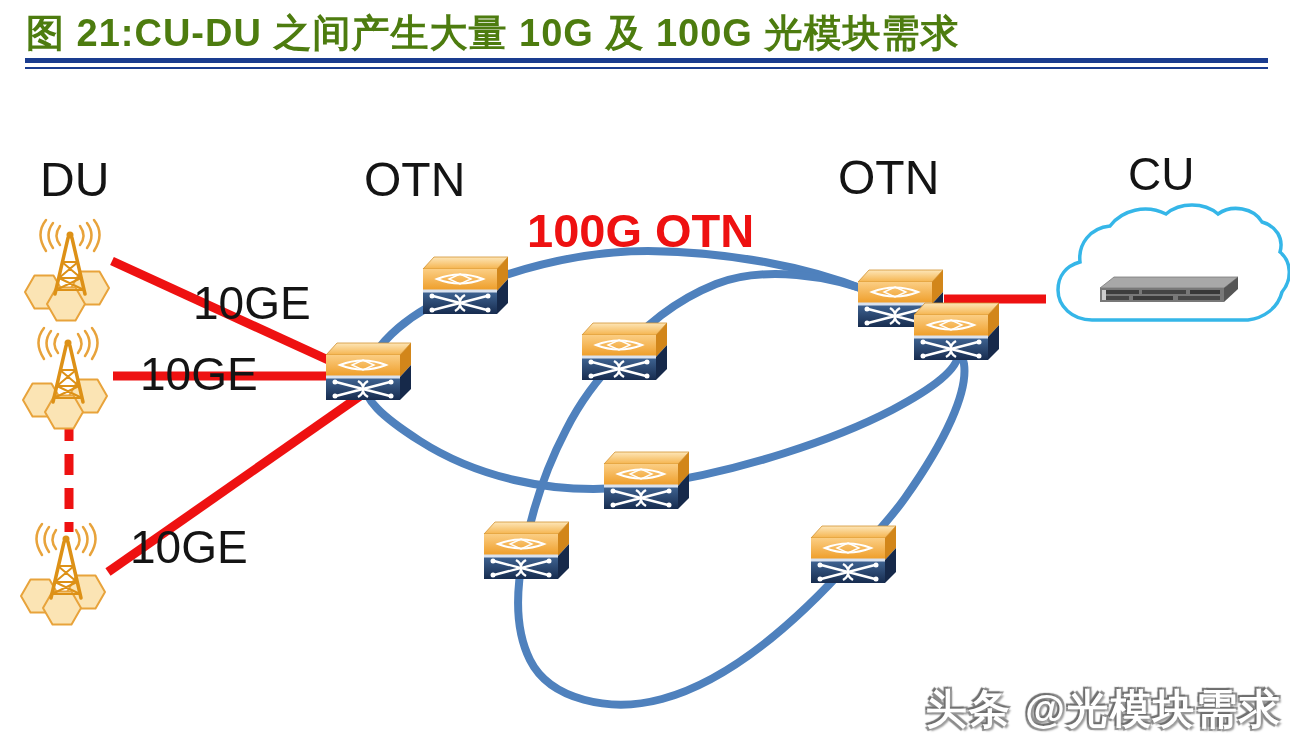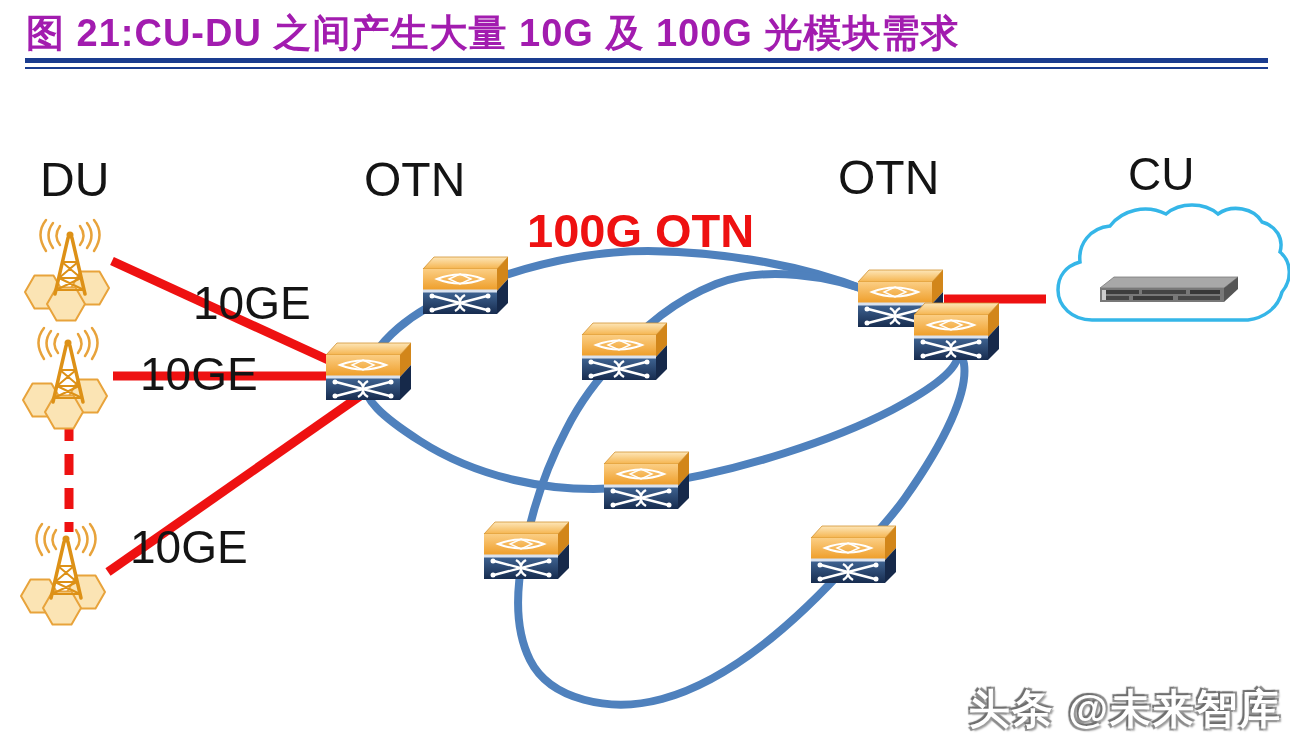--- a/index.html
+++ b/index.html
@@ -1,19 +1,19 @@
 <!DOCTYPE html>
 <html><head>
 <meta charset="utf-8">
 <style>
   html,body{margin:0;padding:0;background:#fff;width:1290px;height:746px;overflow:hidden;
     font-family:"Liberation Sans", sans-serif;}
   .stage{position:relative;width:1290px;height:746px;background:#fff;}
   .figure-title{position:absolute;left:26px;top:8px;font-size:38px;font-weight:700;
-    color:#a21caf;letter-spacing:1px;white-space:nowrap;}
+    color:#4d7c0f;letter-spacing:1px;white-space:nowrap;}
   .title-underline{position:absolute;left:25px;top:58px;width:1243px;height:0;
     border-top:5px solid #1a3c8f;}
   .title-underline-2{position:absolute;left:25px;top:67px;width:1243px;height:0;
     border-top:2px solid #1a3c8f;}
   .diagram-svg{position:absolute;left:0;top:0;}
   .watermark{position:absolute;right:8px;top:682px;font-size:41px;font-weight:700;
     color:#ffffff;letter-spacing:2px;white-space:nowrap;
     text-shadow:-2px -2px 1px #6e6e6e, 2px 2px 2px #9a9a9a, 2px -2px 1px #8a8a8a, -2px 2px 1px #8a8a8a;}
   text{font-family:"Liberation Sans", sans-serif;}
 </style>
@@ -130,14 +130,14 @@
     <text x="40" y="196" font-size="48" fill="#141414">DU</text>
     <text x="364" y="196" font-size="48" fill="#141414">OTN</text>
     <text x="838" y="194" font-size="48" fill="#141414">OTN</text>
     <text x="1128" y="190" font-size="46" fill="#141414">CU</text>
     <text x="527" y="247" font-size="47" font-weight="700" fill="#EE1111">100G OTN</text>
     <text x="193" y="319" font-size="46" fill="#141414">10GE</text>
     <text x="140" y="390" font-size="46" fill="#141414">10GE</text>
     <text x="130" y="563" font-size="46" fill="#141414">10GE</text>
   </svg>
 
-  <div class="watermark">头条 @未来智库</div>
+  <div class="watermark">头条 @光模块需求</div>
 </div>
 
 </body></html>

